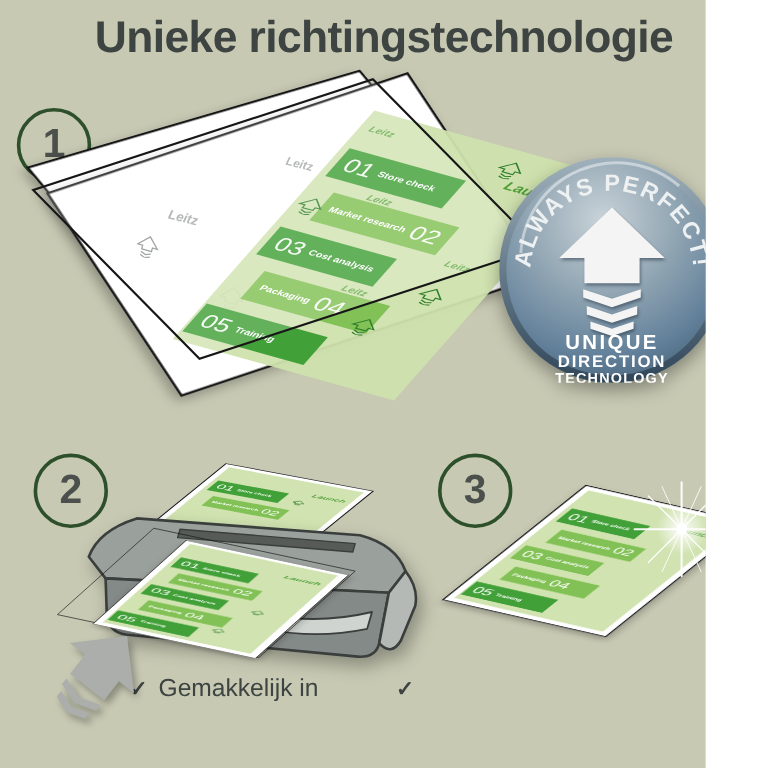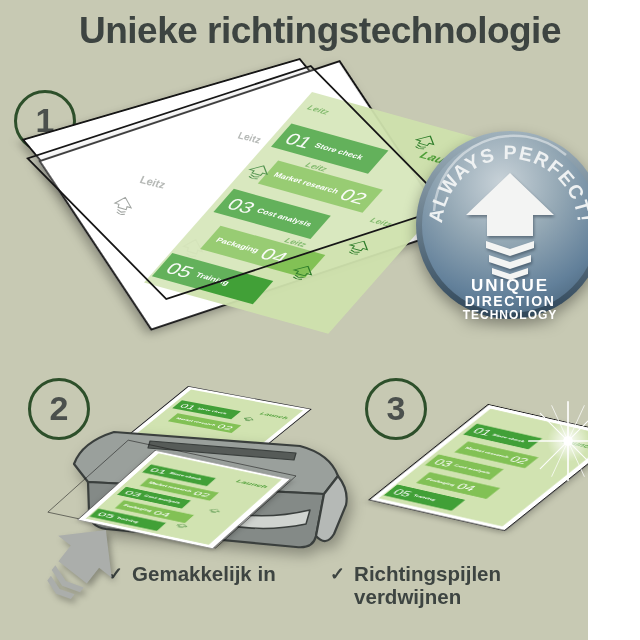--- a/index.html
+++ b/index.html
@@ -59,21 +59,21 @@
   .wm-arrow{position:absolute;}
   
   .lam{
     width:210px; height:300px; background:#fff; border:2px solid #1b1b1b;
     box-sizing:border-box; padding:8px;
     filter:drop-shadow(4px 6px 6px rgba(0,0,0,0.25));
   }
   
   .bullet{position:absolute; display:flex; gap:9px;}
   .bullet .check{font-size:18px; font-weight:bold; color:#3d4441; margin-top:1px;}
-  .bullet .txt{font-size:20.5px; font-weight:bold; color:#3d4441; line-height:1.13;}
+  .bullet .txt{font-size:20.5px; font-weight:normal; color:#3d4441; line-height:1.13;}
   svg text{font-family:"Liberation Sans", sans-serif;}
 </style>
 </head>
 <body>
 
 <div class="canvas">
 
   <div class="title">Unieke richtingstechnologie</div>
 
   <div class="marker" style="left:14px; top:90px;">
@@ -298,17 +298,16 @@
 
   <div class="bullet" style="left:108px; top:562px;">
     <span class="check">✓</span>
     <div class="txt">
       <div>Gemakkelijk in</div>
     </div>
   </div>
   <div class="bullet" style="left:330px; top:562px;">
     <span class="check">✓</span>
     <div class="txt">
-      <div>Richtingspijlen verdwijnen</div>
     </div>
   </div>
 
 </div>
 
 </body></html>

